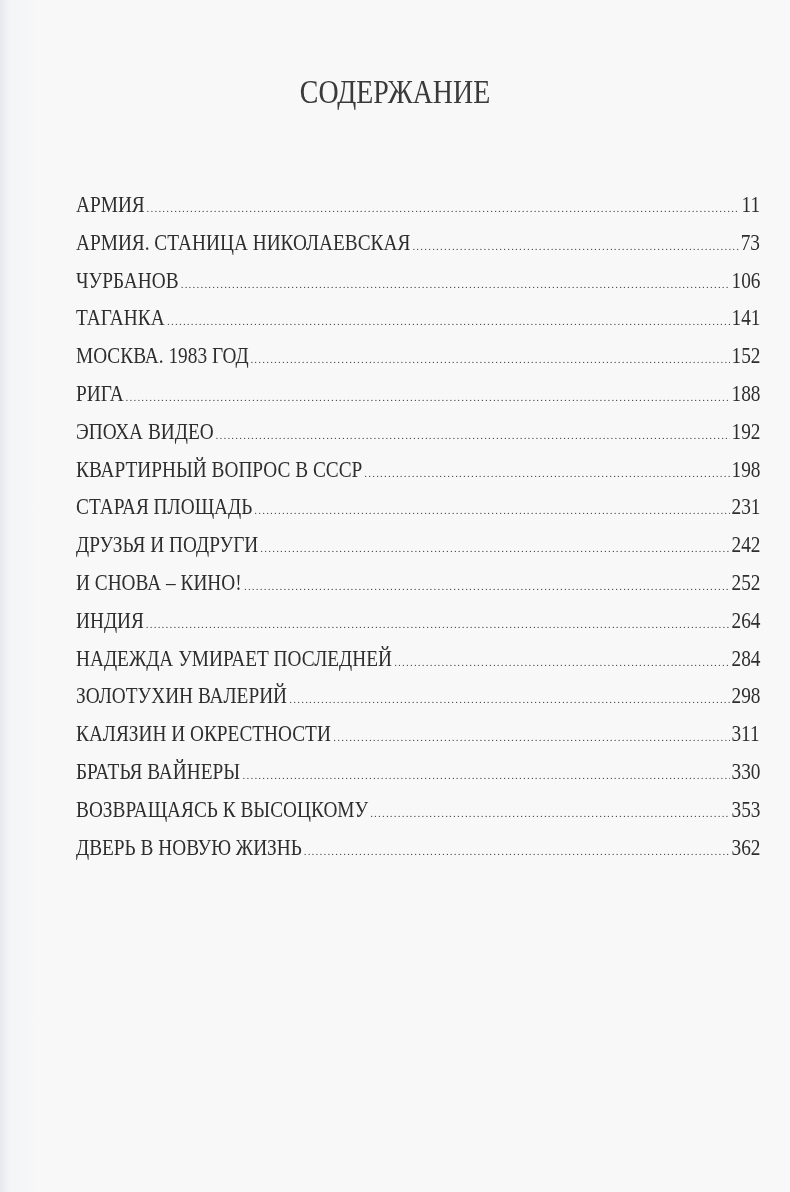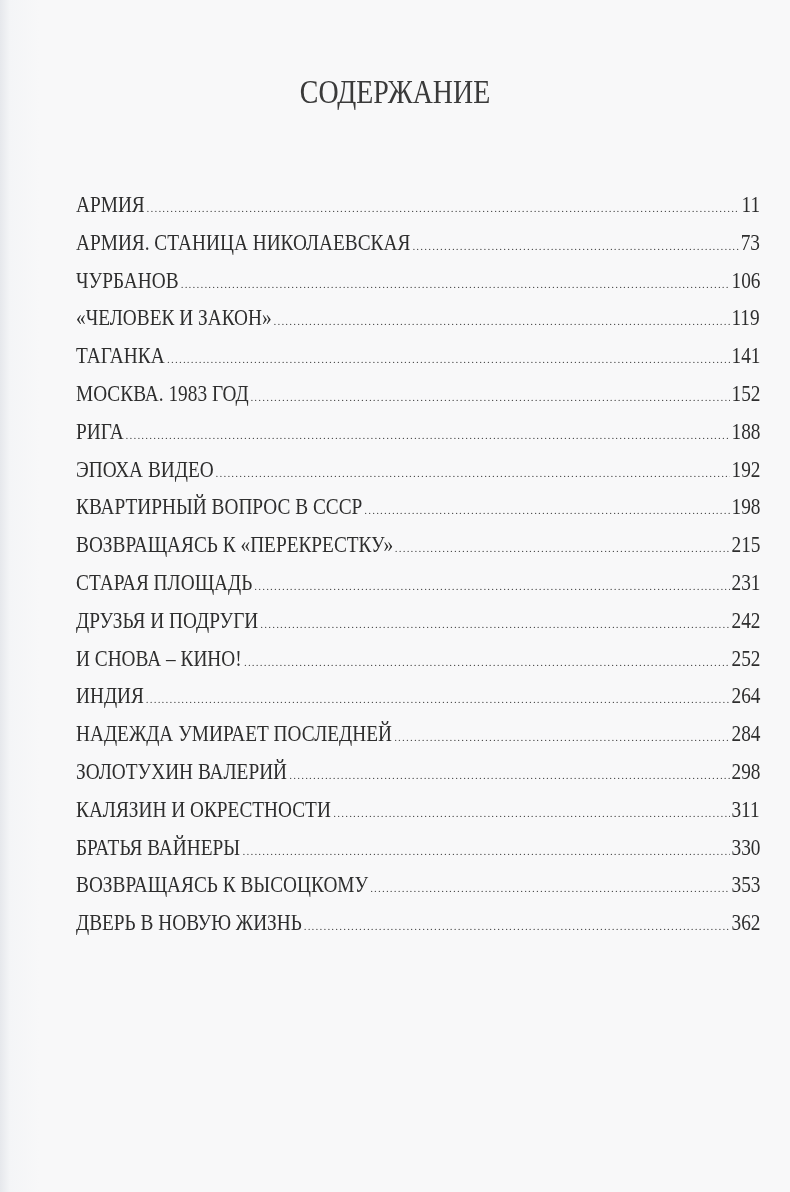--- a/index.html
+++ b/index.html
@@ -72,25 +72,20 @@
       <span class="toc-label" style="margin-right: -63.6537px;">АРМИЯ. СТАНИЦА НИКОЛАЕВСКАЯ</span>
       <span class="toc-dots"></span>
       <span class="toc-page" style="margin-left: -3.67999px;">73</span>
     </li>
   <li class="toc-row">
       <span class="toc-label" style="margin-right: -19.4281px;">ЧУРБАНОВ</span>
       <span class="toc-dots"></span>
       <span class="toc-page" style="margin-left: -6.02002px;">106</span>
     </li>
   <li class="toc-row">
-      <span class="toc-label" style="margin-right: -37.385px;">«ЧЕЛОВЕК И ЗАКОН»</span>
-      <span class="toc-dots"></span>
-      <span class="toc-page" style="margin-left: -5.72876px;">119</span>
-    </li>
-  <li class="toc-row">
       <span class="toc-label" style="margin-right: -16.3931px;">ТАГАНКА</span>
       <span class="toc-dots"></span>
       <span class="toc-page" style="margin-left: -6.02002px;">141</span>
     </li>
   <li class="toc-row">
       <span class="toc-label" style="margin-right: -33.2487px;">МОСКВА. 1983 ГОД</span>
       <span class="toc-dots"></span>
       <span class="toc-page" style="margin-left: -6.02002px;">152</span>
     </li>
   <li class="toc-row">
@@ -100,25 +95,20 @@
     </li>
   <li class="toc-row">
       <span class="toc-label" style="margin-right: -26.345px;">ЭПОХА ВИДЕО</span>
       <span class="toc-dots"></span>
       <span class="toc-page" style="margin-left: -6.02002px;">192</span>
     </li>
   <li class="toc-row">
       <span class="toc-label" style="margin-right: -54.6256px;">КВАРТИРНЫЙ ВОПРОС В СССР</span>
       <span class="toc-dots"></span>
       <span class="toc-page" style="margin-left: -6.02002px;">198</span>
-    </li>
-  <li class="toc-row">
-      <span class="toc-label" style="margin-right: -60.8081px;">ВОЗВРАЩАЯСЬ К «ПЕРЕКРЕСТКУ»</span>
-      <span class="toc-dots"></span>
-      <span class="toc-page" style="margin-left: -6.02002px;">215</span>
     </li>
   <li class="toc-row">
       <span class="toc-label" style="margin-right: -33.6525px;">СТАРАЯ ПЛОЩАДЬ</span>
       <span class="toc-dots"></span>
       <span class="toc-page" style="margin-left: -6.02002px;">231</span>
     </li>
   <li class="toc-row">
       <span class="toc-label" style="margin-right: -34.6938px;">ДРУЗЬЯ И ПОДРУГИ</span>
       <span class="toc-dots"></span>
       <span class="toc-page" style="margin-left: -6.02002px;">242</span>

